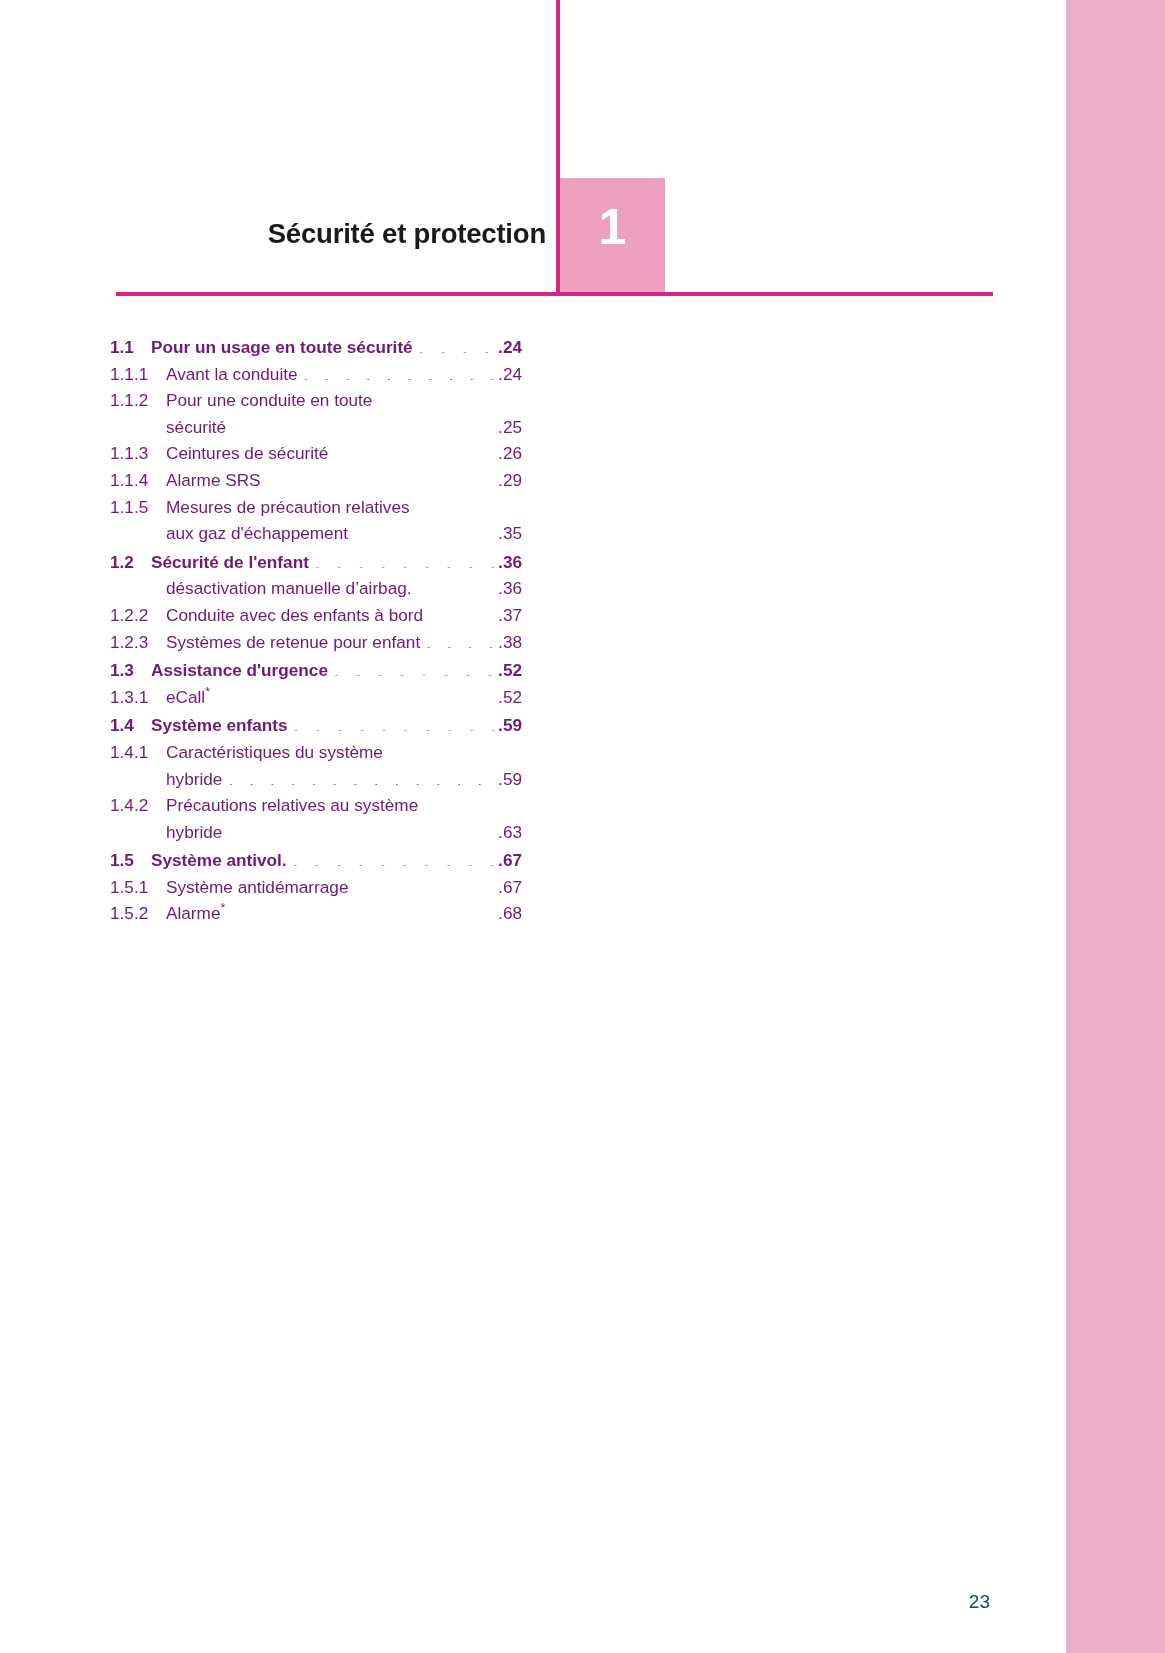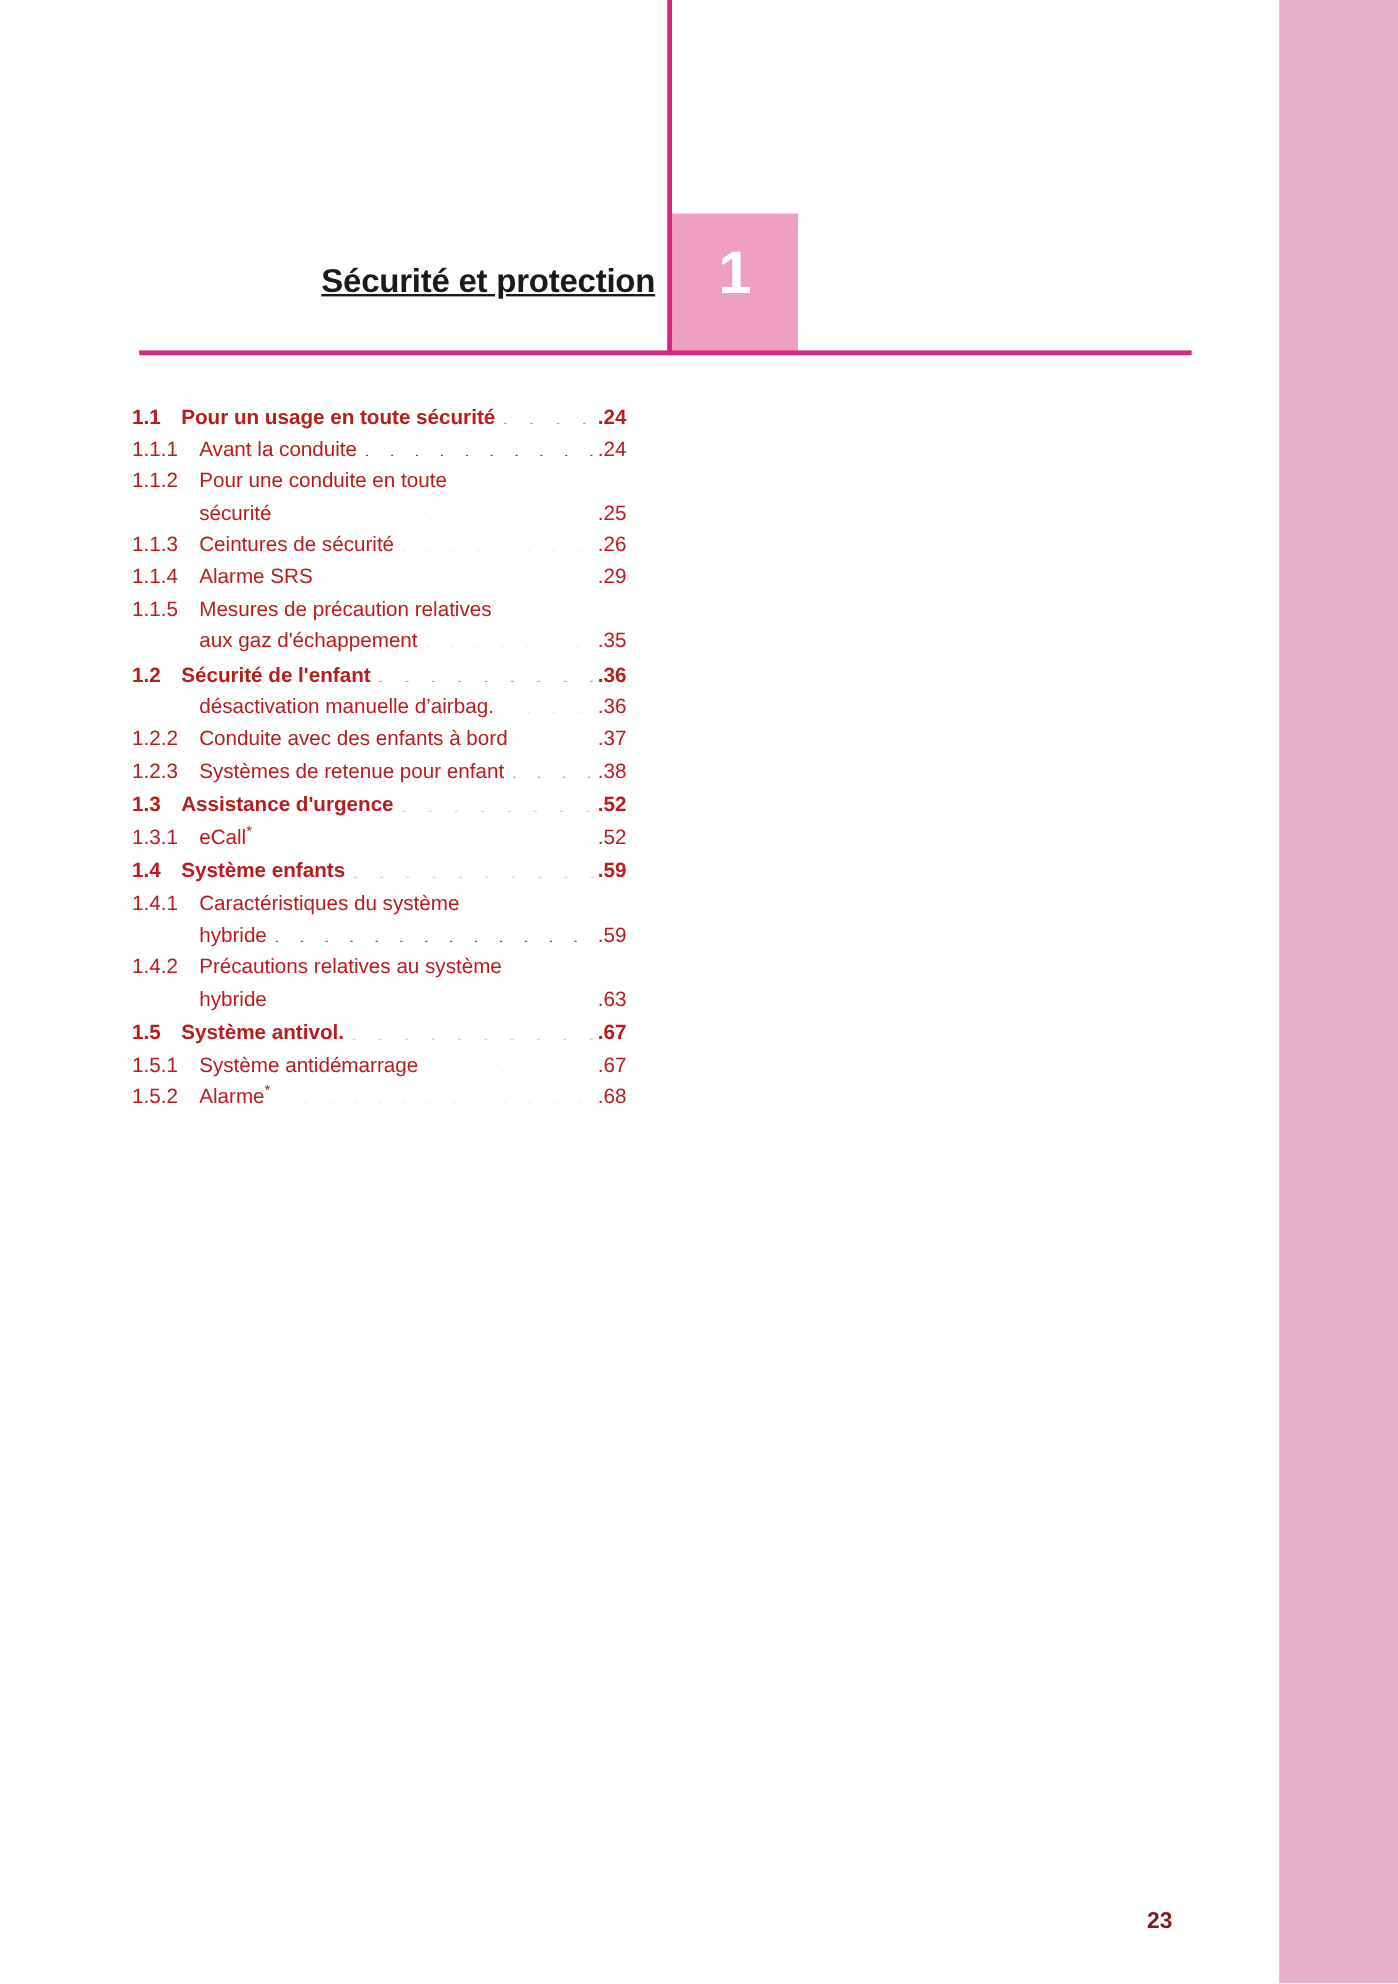--- a/index.html
+++ b/index.html
@@ -67,21 +67,20 @@
     position: absolute;
     left: 116px;
     top: 220px;
     width: 430px;
     text-align: right;
     font-size: 27.5px;
     font-weight: bold;
     color: #1a1a1a;
     letter-spacing: -0.2px;
     line-height: 1;
-    text-decoration: underline;
   }
 
   
   .head-rule {
     position: absolute;
     left: 116px;
     top: 292px;
     width: 877px;
     height: 4px;
     background: #d4277f;
@@ -93,21 +92,21 @@
     left: 110px;
     top: 332px;
     width: 460px;
   }
 
   .toc-row {
     display: flex;
     align-items: baseline;
     width: 412px;
     white-space: nowrap;
-    color: #b91c1c;
+    color: #701a75;
   }
 
   
   .lvl1 {
     font-weight: bold;
     font-size: 17.2px;
     line-height: 26.6px;
     margin-top: 2px;
   }
   .lvl1 .num {
@@ -172,25 +171,25 @@
 
   sup.star {
     font-size: 0.72em;
     vertical-align: super;
     line-height: 0;
   }
 
   
   .folio {
     position: absolute;
-    right: 188px;
+    right: 175px;
     top: 1591px;
     font-size: 19px;
-    font-weight: bold;
-    color: #7f1d1d;
+    font-weight: normal;
+    color: #0c4a6e;
   }
 </style>
 </head>
 <body>
 
 <div class="page">
 
   <div class="edge-tab"></div>
 
   <div class="vert-rule"></div>

